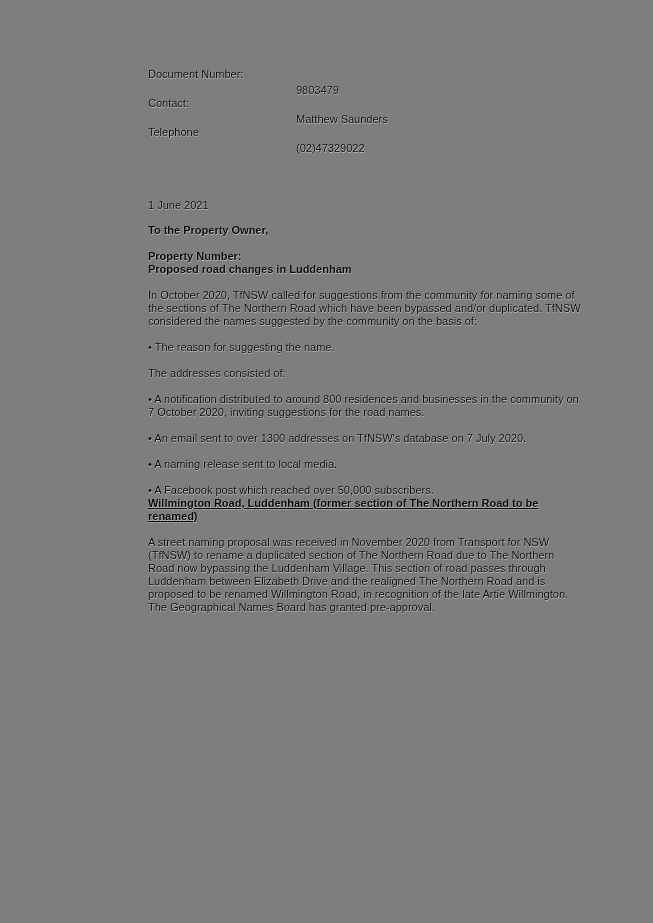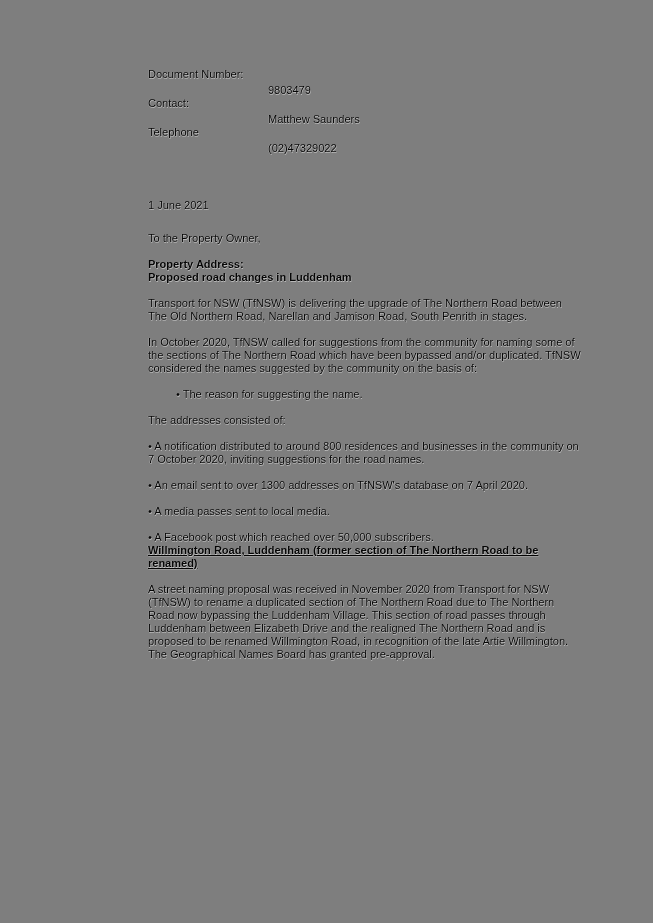--- a/index.html
+++ b/index.html
@@ -20,32 +20,32 @@
     left: 148px;
     top: 68px;
     width: 433px;
     font-size: 11px;
     line-height: 13px;
     color: #050505;
     
     text-shadow: 0.5px 0.5px 0.5px rgba(255,255,255,0.45),
                 -0.5px -0.5px 0.5px rgba(255,255,255,0.35);
   }
-  .meta-row { display: flex; }
+  .meta-row { display: flex; gap: 28px; }
   .meta-label {
     display: inline-block;
     width: 120px;
     flex: 0 0 120px;
   }
   .meta-value { display: inline-block; margin-top: 16px; }
   .date-line { margin-top: 44px; }
-  .salutation { margin-top: 20px; }
+  .salutation { margin-top: 12px; font-weight: bold; }
   .addr-block { margin-top: 13px; font-weight: bold; }
   .para { margin-top: 13px; }
-  .bullet-group { margin-top: 13px; margin-left: 28px; }
+  .bullet-group { margin-top: 13px; }
   .bullet-line { margin: 0; }
   .bullet-para { margin-top: 13px; }
   .section-heading {
     font-weight: bold;
     text-decoration: underline;
   }
 </style>
 </head>
 <body>
 
@@ -65,37 +65,36 @@
         <span class="meta-label">Telephone</span>
         <span class="meta-value">(02)47329022</span>
       </div>
     </div>
 
     <div class="date-line">1 June 2021</div>
 
     <div class="salutation">To the Property Owner,</div>
 
     <div class="addr-block">
-      <div>Property Address:</div>
+      <div>Property Number:</div>
       <div>Proposed road changes in Luddenham</div>
     </div>
 
-    <div class="para">Transport for NSW (TfNSW) is delivering the upgrade of The Northern Road between The Old Northern Road, Narellan and Jamison Road, South Penrith in stages.</div>
 
     <div class="para">In October 2020, TfNSW called for suggestions from the community for naming some of the sections of The Northern Road which have been bypassed and/or duplicated. TfNSW considered the names suggested by the community on the basis of:</div>
 
     <div class="bullet-group">
       <div class="bullet-line">• The reason for suggesting the name.</div>
     </div>
 
     <div class="para">The addresses consisted of:</div>
 
     <div class="bullet-para">• A notification distributed to around 800 residences and businesses in the community on 7 October 2020, inviting suggestions for the road names.</div>
-    <div class="bullet-para">• An email sent to over 1300 addresses on TfNSW's database on 7 April 2020.</div>
-    <div class="bullet-para">• A media passes sent to local media.</div>
+    <div class="bullet-para">• An email sent to over 1300 addresses on TfNSW's database on 7 July 2020.</div>
+    <div class="bullet-para">• A naming release sent to local media.</div>
     <div class="bullet-para">• A Facebook post which reached over 50,000 subscribers.</div>
 
 
     <div class="section-heading">Willmington Road, Luddenham (former section of The Northern Road to be renamed)</div>
 
     <div class="para">A street naming proposal was received in November 2020 from Transport for NSW (TfNSW) to rename a duplicated section of The Northern Road due to The Northern Road now bypassing the Luddenham Village. This section of road passes through Luddenham between Elizabeth Drive and the realigned The Northern Road and is proposed to be renamed Willmington Road, in recognition of the late Artie Willmington. The Geographical Names Board has granted pre-approval.</div>
 
   </div>
 </div>
 

